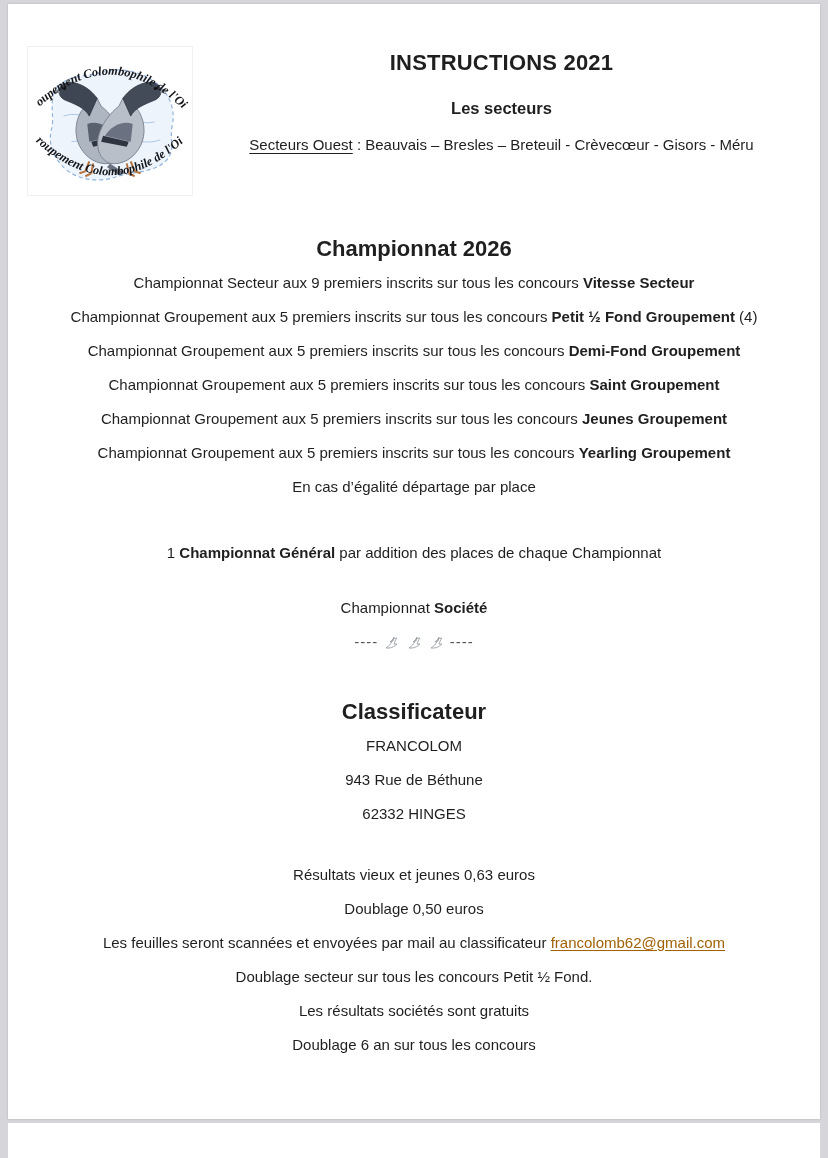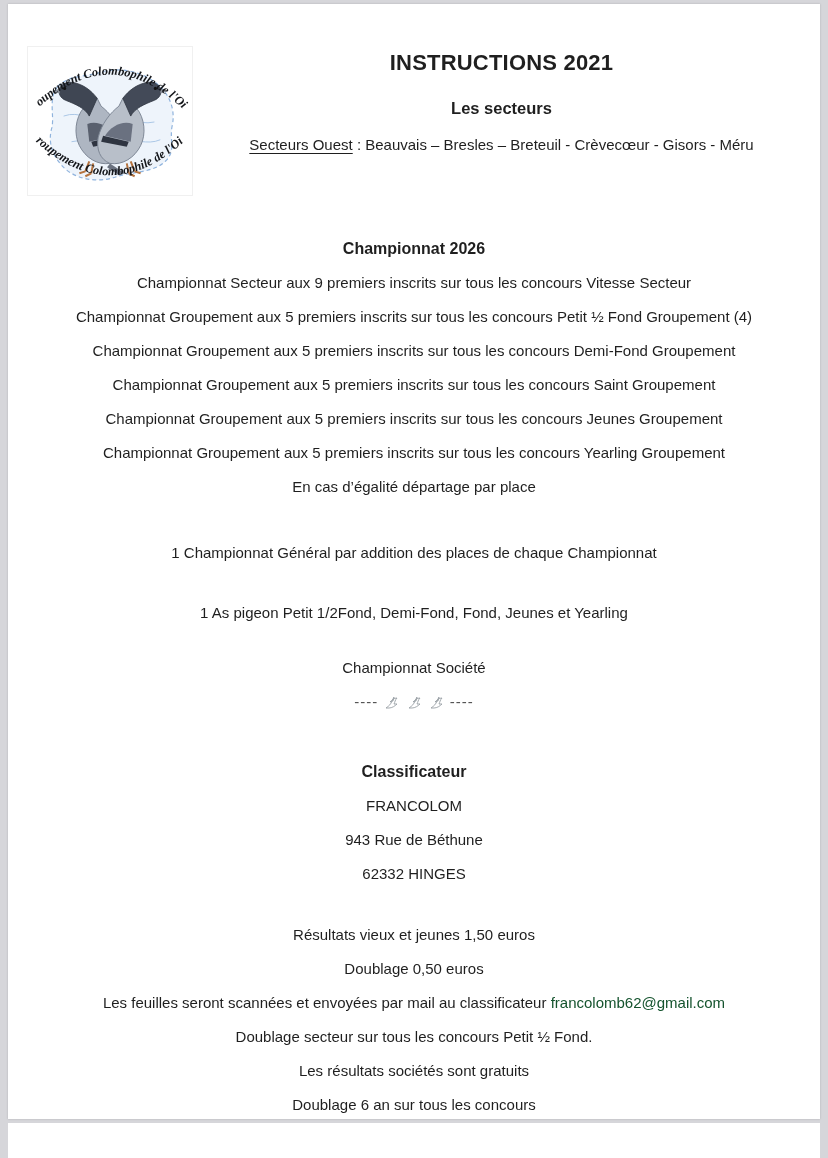--- a/index.html
+++ b/index.html
@@ -22,27 +22,27 @@
   .logo-box{flex:0 0 auto;margin-left:19px;width:166px;height:150px;}
   .logo-box svg{display:block;width:166px;height:150px;border:1px solid #f0f0f0;box-sizing:border-box;}
   .header-text{flex:1 1 auto;text-align:center;padding-right:10px;}
   .doc-title{font-size:22px;font-weight:700;line-height:26px;margin-top:4px;letter-spacing:.2px;}
   .doc-subtitle{font-size:16.5px;font-weight:700;margin-top:22px;line-height:20px;}
   .sector-line{font-size:15px;margin-top:17px;line-height:20px;}
   .ul{text-decoration:underline;text-underline-offset:3px;}
   
   .doc{position:absolute;left:0;right:0;top:204px;text-align:center;}
   .p{height:34px;line-height:34px;font-size:15px;}
-  .h{height:34px;line-height:34px;font-size:16px;font-weight:700;}
+  .h{height:34px;line-height:34px;font-size:22px;font-weight:700;}
   .mt24{margin-top:24px}.mt27{margin-top:27px}.mt26{margin-top:26px}
   .mt28{margin-top:32px}.mt30{margin-top:21px}.mt36{margin-top:36px}
-  b{font-weight:400;text-align:right;}
+  b{font-weight:700;text-align:right;}
   .ornament{color:#555;letter-spacing:1px;}
   .ornament .dove{display:inline-block;vertical-align:-3px;margin:0 1px;}
-  a.mail{color:#14532d;text-underline-offset:2px;cursor:pointer;}
+  a.mail{color:#a16207;text-decoration:underline;text-underline-offset:2px;cursor:pointer;}
 </style>
 </head>
 <body>
 
 <div class="page">
 
   <div class="header-row">
     <div class="logo-box">
       <svg viewBox="0 0 166 150" xmlns="http://www.w3.org/2000/svg">
         <rect x="0" y="0" width="166" height="150" fill="#ffffff"></rect>
@@ -104,21 +104,20 @@
     <div class="p"><span>Championnat Groupement aux 5 premiers inscrits sur tous les concours </span><b>Petit ½ Fond Groupement</b><span> (4)</span></div>
     <div class="p"><span>Championnat Groupement aux 5 premiers inscrits sur tous les concours </span><b>Demi-Fond Groupement</b><span></span></div>
     <div class="p"><span>Championnat Groupement aux 5 premiers inscrits sur tous les concours </span><b>Saint Groupement</b><span></span></div>
     <div class="p"><span>Championnat Groupement aux 5 premiers inscrits sur tous les concours </span><b>Jeunes Groupement</b><span></span></div>
     <div class="p"><span>Championnat Groupement aux 5 premiers inscrits sur tous les concours </span><b>Yearling Groupement</b><span></span></div>
 
     <div class="p">En cas d’égalité départage par place</div>
 
     <div class="p mt28"><span>1 </span><b>Championnat Général</b><span> par addition des places de chaque Championnat</span></div>
 
-    <div class="p mt26"><span>1 </span><b>As pigeon</b><span> Petit 1/2Fond, Demi-Fond, Fond, Jeunes et Yearling</span></div>
 
     <div class="p mt30"><span>Championnat </span><b>Société</b><span></span></div>
 
     <div class="p ornament">
       <span>----</span>
       <svg class="dove" width="15" height="14" viewBox="0 0 15 14">
           <path d="M2,12 C5,10 7,8 8,5 L6,6 C8,4 10,2 13,2 C11,4 11,6 10,8 L13,8 C11,10 8,12 5,12 Z M8,5 L10,1 L9,5 Z" fill="none" stroke="#9aa0a6" stroke-width="0.9"></path>
         </svg>
       <svg class="dove" width="15" height="14" viewBox="0 0 15 14">
           <path d="M2,12 C5,10 7,8 8,5 L6,6 C8,4 10,2 13,2 C11,4 11,6 10,8 L13,8 C11,10 8,12 5,12 Z M8,5 L10,1 L9,5 Z" fill="none" stroke="#9aa0a6" stroke-width="0.9"></path>
@@ -127,21 +126,21 @@
           <path d="M2,12 C5,10 7,8 8,5 L6,6 C8,4 10,2 13,2 C11,4 11,6 10,8 L13,8 C11,10 8,12 5,12 Z M8,5 L10,1 L9,5 Z" fill="none" stroke="#9aa0a6" stroke-width="0.9"></path>
         </svg>
       <span>----</span>
     </div>
 
     <div class="h mt36">Classificateur</div>
     <div class="p">FRANCOLOM</div>
     <div class="p">943 Rue de Béthune</div>
     <div class="p">62332 HINGES</div>
 
-    <div class="p mt27">Résultats vieux et jeunes 1,50 euros</div>
+    <div class="p mt27">Résultats vieux et jeunes 0,63 euros</div>
     <div class="p">Doublage 0,50 euros</div>
 
     <div class="p"><span>Les feuilles seront scannées et envoyées par mail au classificateur </span><a class="mail">francolomb62@gmail.com</a></div>
 
     <div class="p">Doublage secteur sur tous les concours Petit ½ Fond.</div>
     <div class="p">Les résultats sociétés sont gratuits</div>
     <div class="p">Doublage 6 an sur tous les concours</div>
 
   </div>
 </div>

